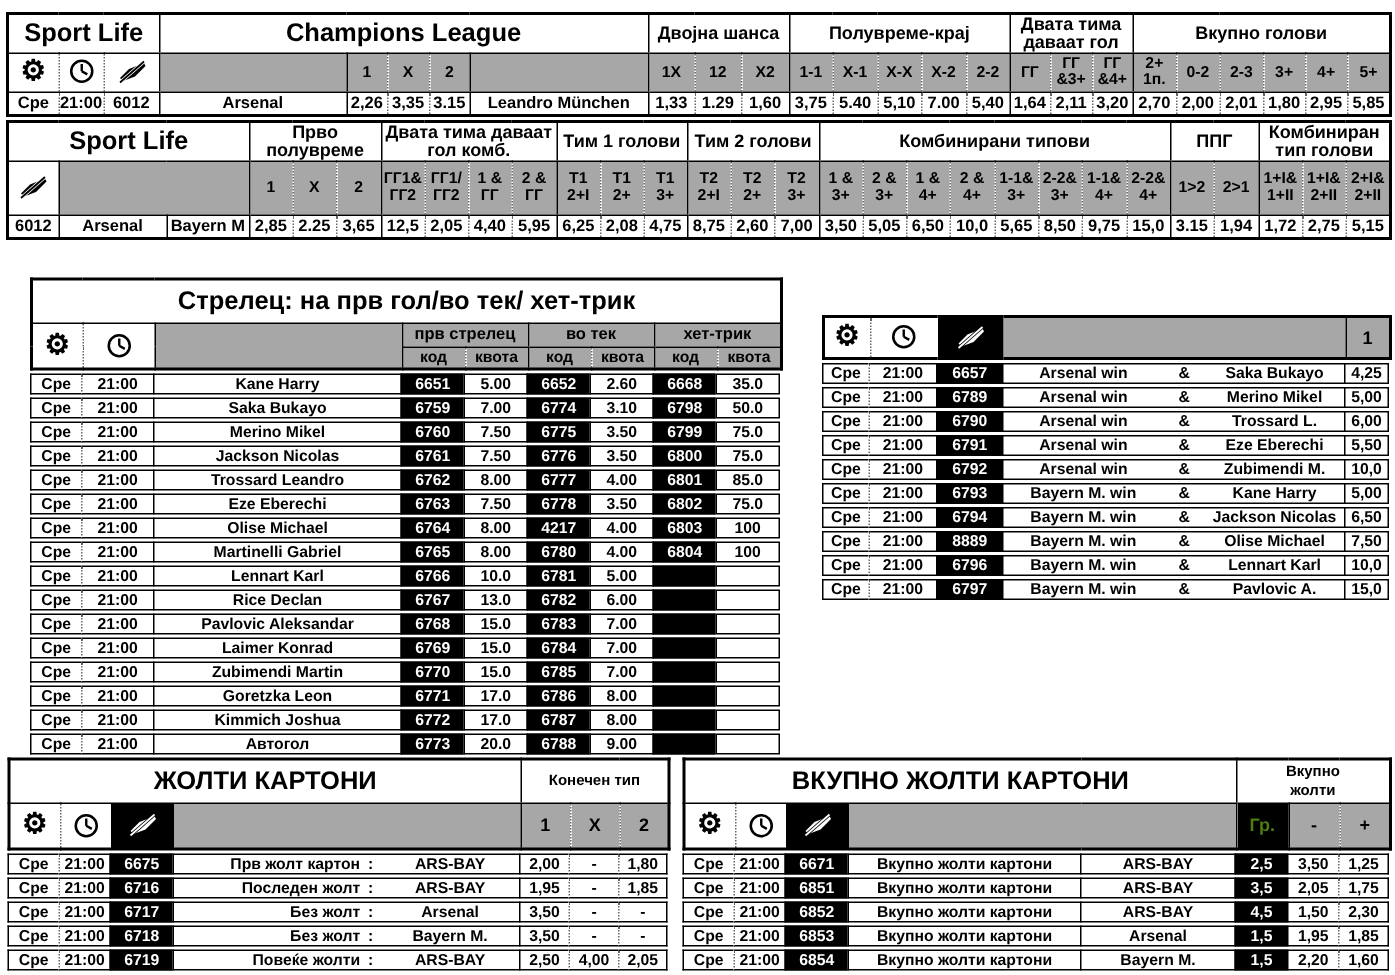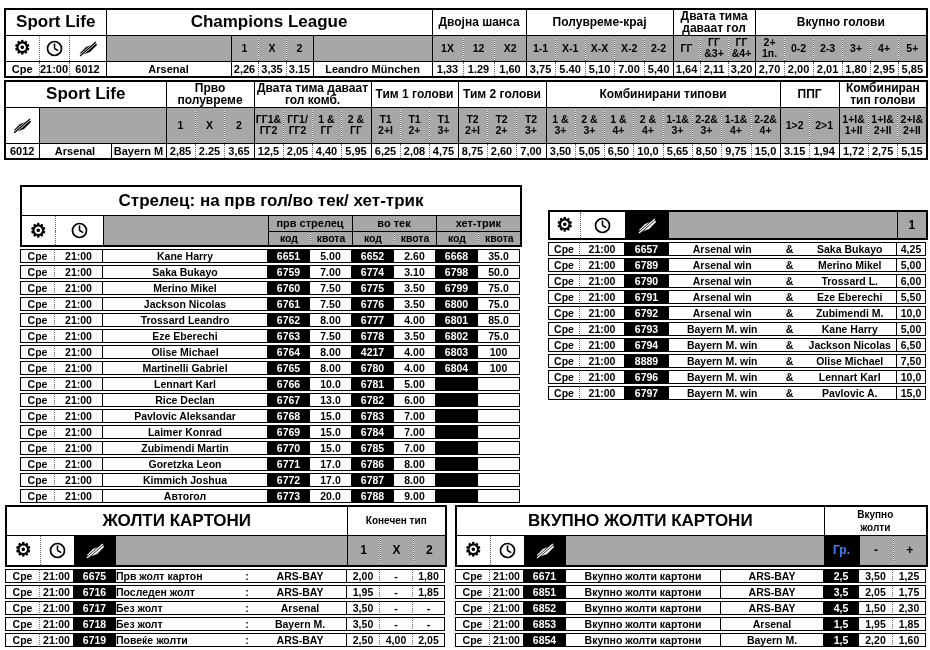--- a/index.html
+++ b/index.html
@@ -4,21 +4,21 @@
 <style>
   *{margin:0;padding:0;box-sizing:border-box}
   html,body{width:930px;height:650px;background:#fff;color:#000;
     font-family:"Liberation Sans",sans-serif;font-weight:700}
   .sheet{position:relative;width:930px;height:650px;overflow:hidden}
   .blk{position:absolute}
   table{border-collapse:collapse;table-layout:fixed}
   td{padding:0;text-align:center;vertical-align:middle;overflow:hidden;
      white-space:nowrap;font-weight:700}
   .g{background:#a7a7a7}
-  .k{background:#000;color:#3b82f6}
+  .k{background:#000;color:#4d7c0f}
   .w{background:#fff}
   .vd{border-left:1px dotted #666}
   .vs{border-left:1.5px solid #000}
   .band{border:2px solid #000;background:#fff}
   .bandT td{height:26px;border-bottom:1.5px solid #000;font-size:12px;line-height:12px;white-space:normal}
   .bandT .big{font-size:17px;line-height:18px}
   .bandI td{height:26px;border-bottom:1.5px solid #000}
   .bandI2 td{height:36px;border-bottom:1.5px solid #000}
   .sub{font-size:10.5px;line-height:11px;white-space:pre-line}
   .bandV td{height:16px;font-size:11px}
@@ -41,21 +41,21 @@
   .bd td.bl{border-left:1.5px solid #000}
   .bd td.br{border-right:1.5px solid #000}
   .bd td.dd{border-left:1px dotted #666}
   .bd td.sd{border-left:1px solid #000}
   .bd td.cd{background:#000;color:#fff}
   .combo{display:flex;align-items:center;width:100%}
   .combo .p1{flex:1.15;text-align:center}
   .combo .mid{width:28px;text-align:center;flex:none}
   .combo .p2{flex:1;text-align:center}
   .lbl3{display:flex;align-items:center;width:100%}
-  .lbl3 .p1{flex:1.35;text-align:left}
+  .lbl3 .p1{flex:1.35;text-align:right}
   .lbl3 .mid{width:14px;text-align:center;flex:none}
   .lbl3 .p2{flex:1;text-align:center}
 </style>
 </head>
 <body>
 
 <div class="sheet">
 
   <div class="blk" id="band1" style="left:4px;top:8px">
     <table class="band" style="width:922px">

